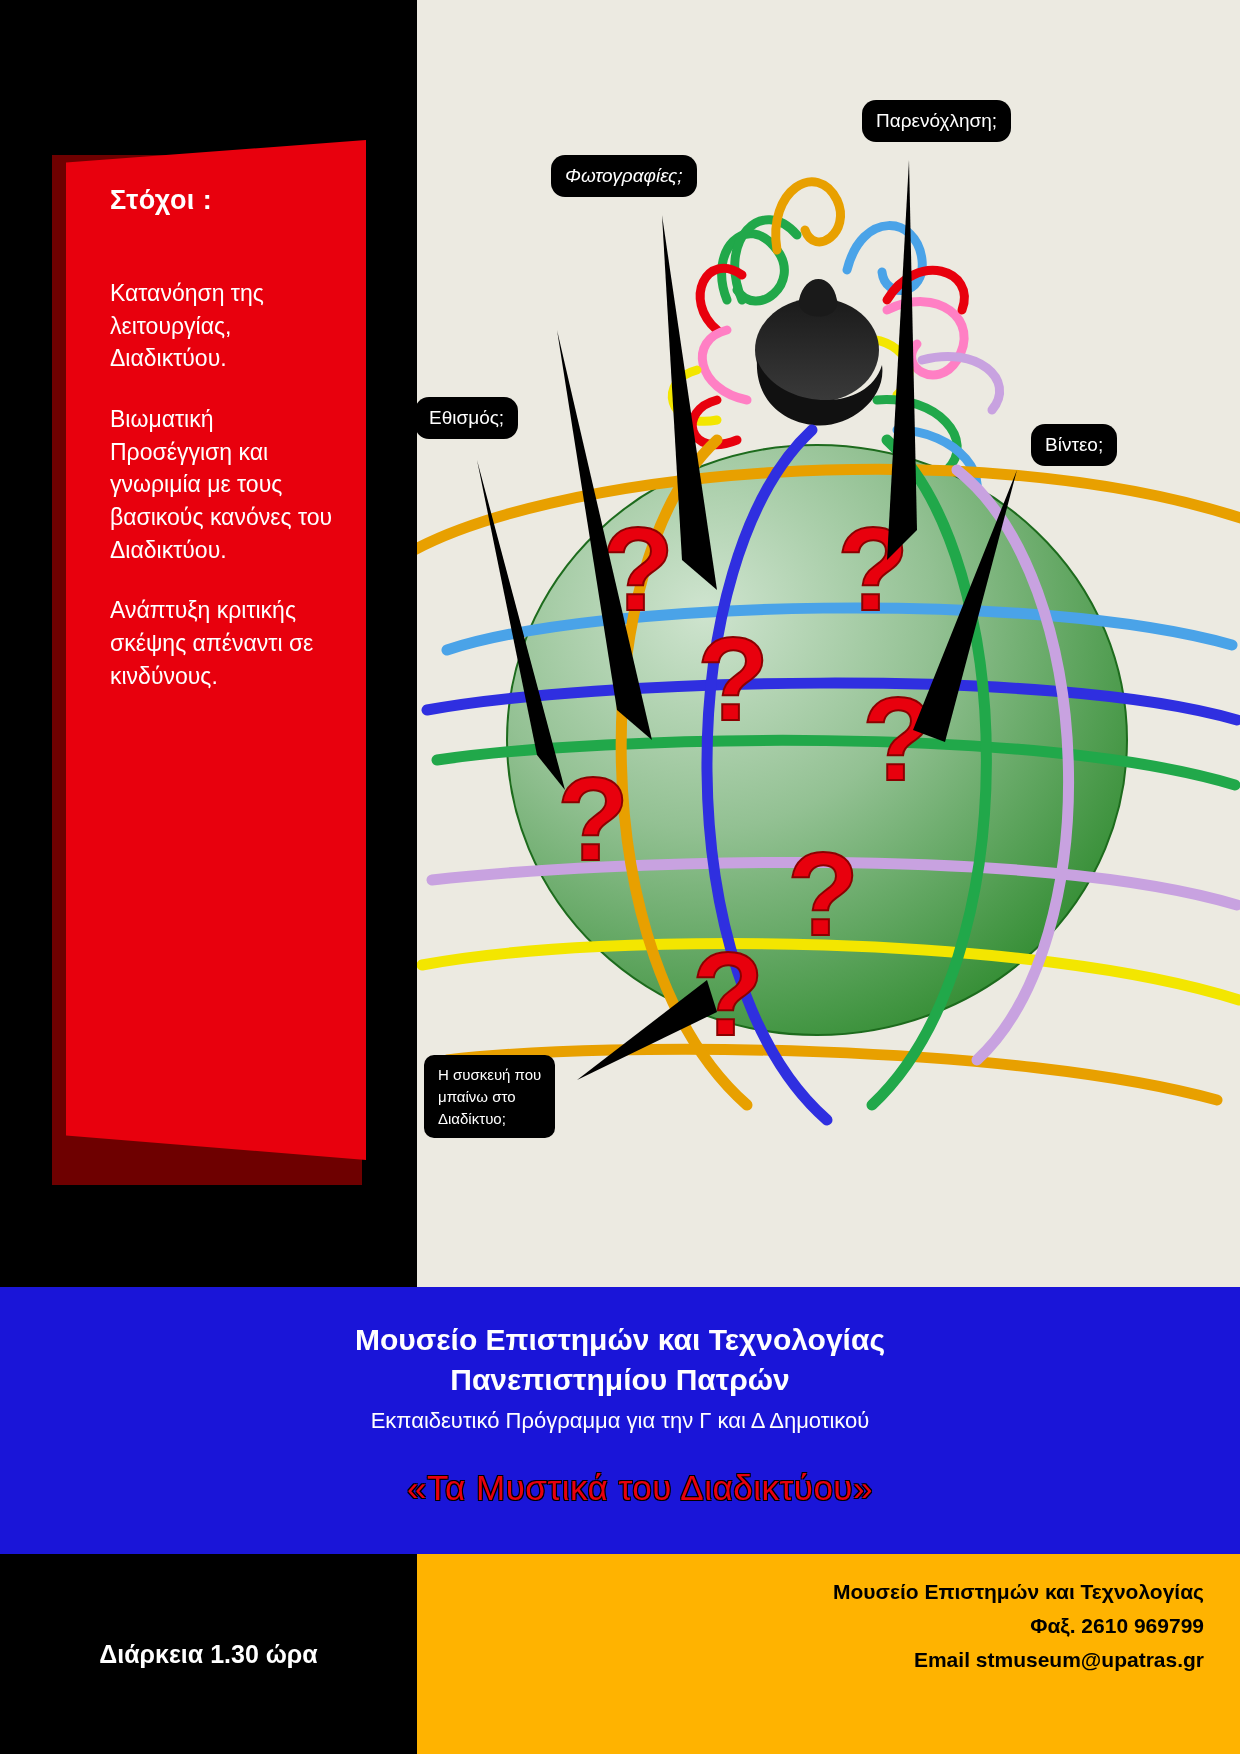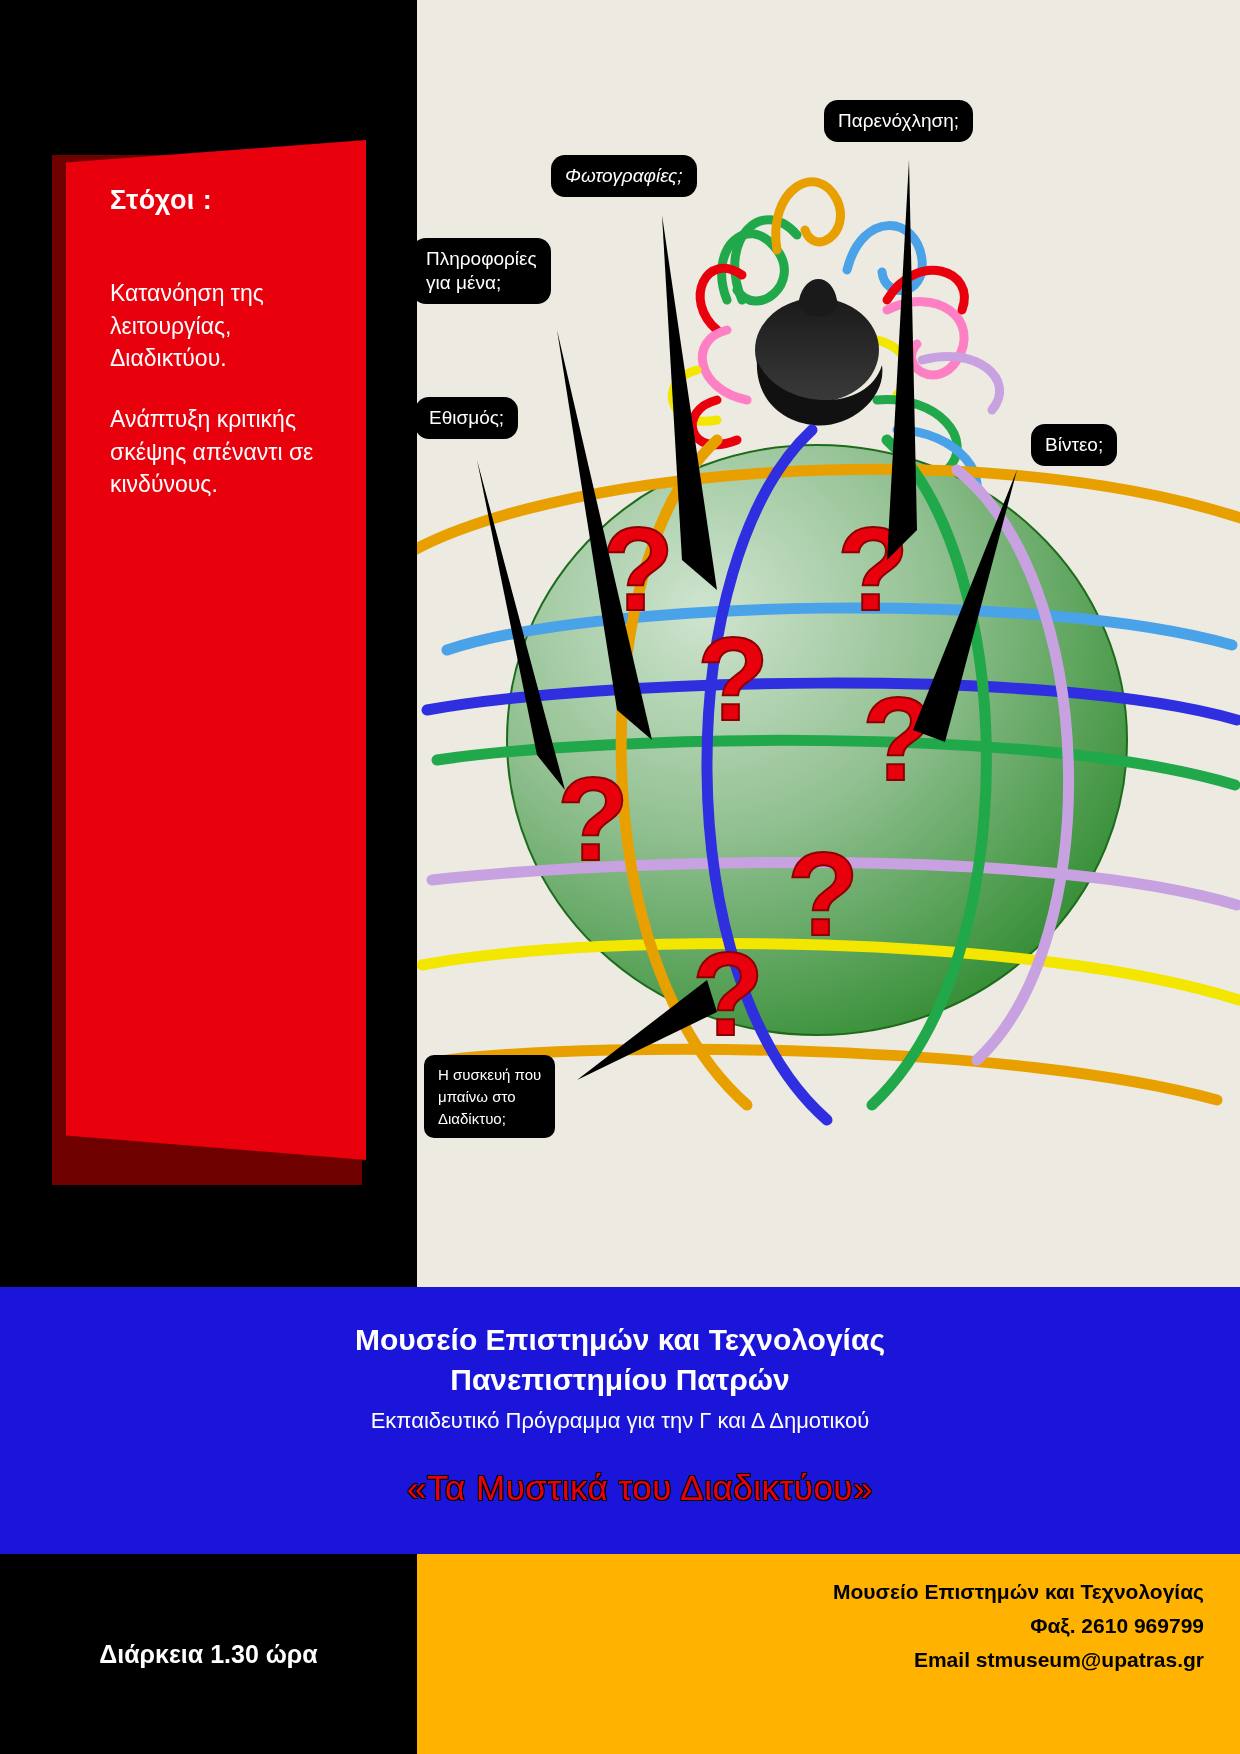--- a/index.html
+++ b/index.html
@@ -173,34 +173,33 @@
         <path d="M140 330 L235 740 L200 710 Z" fill="#000" stroke="none"></path>
         <path d="M245 215 L300 590 L265 560 Z" fill="#000" stroke="none"></path>
         <path d="M492 160 L470 560 L500 530 Z" fill="#000" stroke="none"></path>
         <path d="M600 470 L496 730 L528 742 Z" fill="#000" stroke="none"></path>
         <path d="M160 1080 L290 980 L300 1012 Z" fill="#000" stroke="none"></path>
       </g>
     </svg>
   </div>
 
   <div class="callout" style="left:415px;top:397px;">Εθισμός;</div>
-  <div class="callout" style="left:412px;top:238px;">Πληροφορίες
-για μένα;</div>
   <div class="callout" style="left:551px;top:155px;font-style:italic;">Φωτογραφίες;</div>
-  <div class="callout" style="left:824px;top:100px;">Παρενόχληση;</div>
+  <div class="callout" style="left:862px;top:100px;">Παρενόχληση;</div>
   <div class="callout" style="left:1003px;top:424px;margin-left:28px;">Βίντεο;</div>
   <div class="callout small" style="left:424px;top:1055px;">Η συσκευή που
 μπαίνω  στο
 Διαδίκτυο;</div>
 
   <div class="red-shadow"></div>
   <div class="red-box"></div>
   <div class="red-inner">
     <div class="red-title">Στόχοι :</div>
     <div class="red-para">Κατανόηση της λειτουργίας, Διαδικτύου.</div>
+    <div class="red-para">Βιωματική Προσέγγιση και γνωριμία με τους βασικούς κανόνες του Διαδικτύου.</div>
     <div class="red-para">Ανάπτυξη κριτικής σκέψης απέναντι σε κινδύνους.</div>
   </div>
 
   <div class="blue-band"></div>
   <div class="blue-title">
     <div>Μουσείο  Επιστημών και Τεχνολογίας</div>
     <div>Πανεπιστημίου Πατρών</div>
   </div>
   <div class="blue-sub">Εκπαιδευτικό Πρόγραμμα για την Γ και Δ Δημοτικού</div>
   <div class="blue-main">«Τα Μυστικά του Διαδικτύου»</div>

